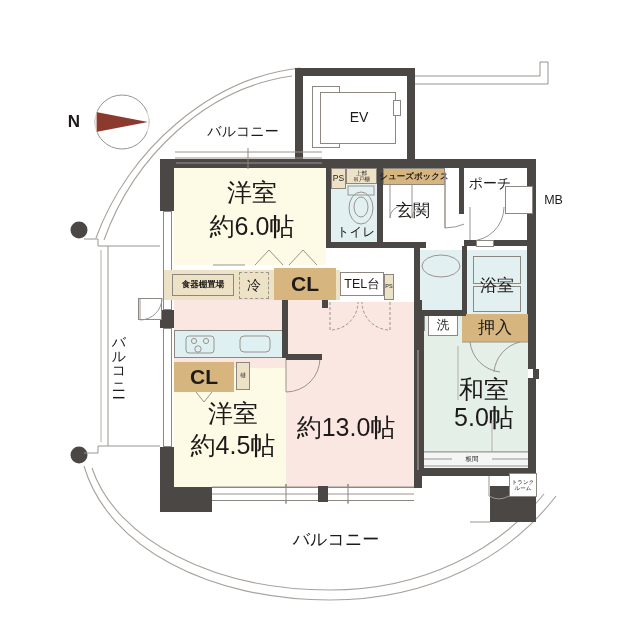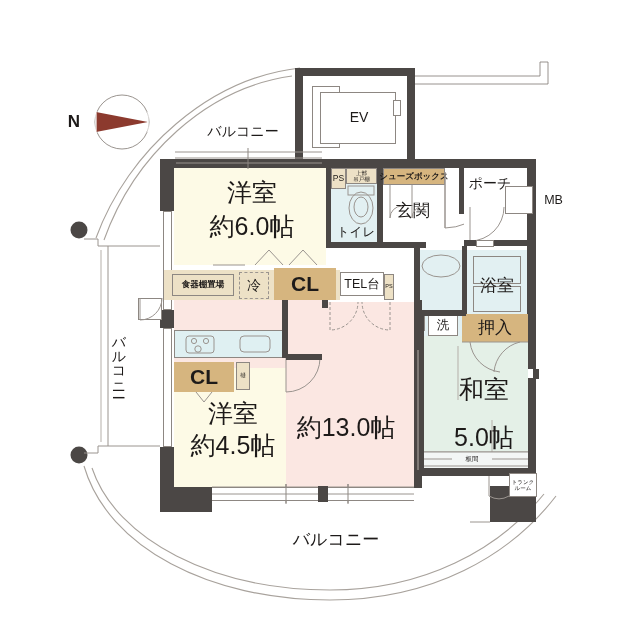--- a/index.html
+++ b/index.html
@@ -186,21 +186,21 @@
   <div class="abs f-wet" style="left:467px;top:250px;width:60px;height:64px;"></div>
   <div class="abs bd f-wet" style="left:473px;top:256px;width:48px;height:28px;"></div>
   <div class="abs bd f-wet" style="left:473px;top:286px;width:48px;height:26px;"></div>
   <div class="lbl t18" style="left:468px;top:262px;width:58px;height:48px;">浴室</div>
 
   <div class="abs f-cl" style="left:462px;top:314px;width:66px;height:28px;"></div>
   <div class="lbl t18" style="left:462px;top:314px;width:66px;height:28px;">押入</div>
   <div class="abs f-wall" style="left:414px;top:310px;width:52px;height:6px;"></div>
 
   <div class="lbl t26" style="left:448px;top:372px;width:72px;height:34px;">和室</div>
-  <div class="lbl t26" style="left:444px;top:420px;width:80px;height:34px;text-align:right;">5.0帖</div>
+  <div class="lbl t26" style="left:444px;top:400px;width:80px;height:34px;text-align:right;">5.0帖</div>
   <svg width="640" height="640">
 
     <path class="sw" d="M 462 342 L 528 342"></path>
     <path class="sw" d="M 470 342 A 34 34 0 0 0 500 372"></path>
     <path class="sw" d="M 520 342 A 34 34 0 0 0 494 372"></path>
 
     <path class="swd" d="M 458 346 L 458 400 M 492 420 L 492 462"></path>
 
     <path class="sw" d="M 424 452 L 528 452 M 424 460 L 528 460 M 424 466 L 528 466"></path>
   </svg>

